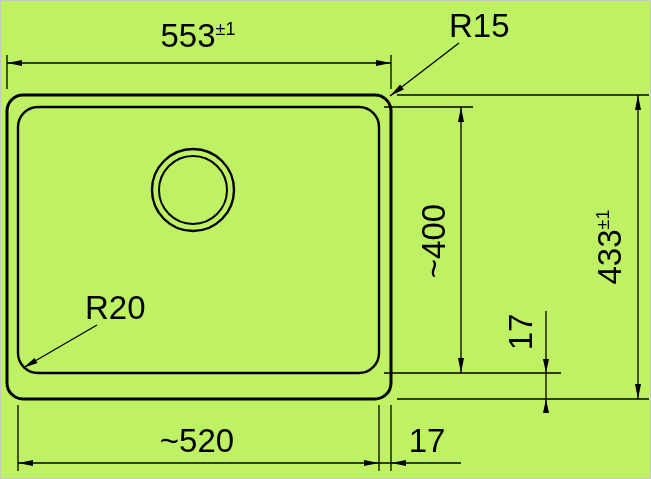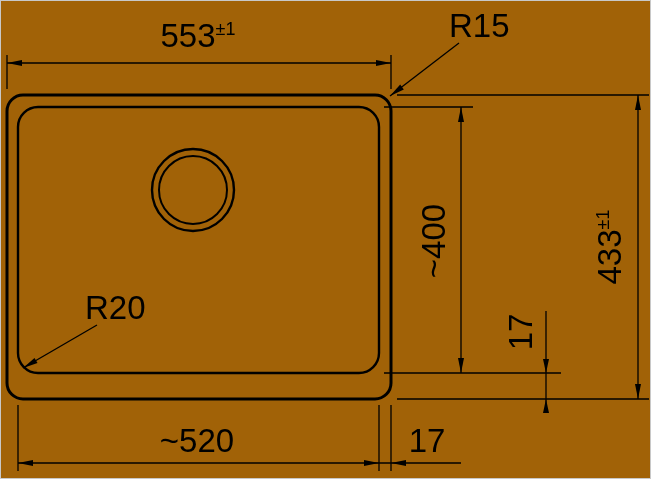--- a/index.html
+++ b/index.html
@@ -4,21 +4,21 @@
 <style>
   html, body {
     margin: 0;
     padding: 0;
     background: #ffffff;
   }
   .stage {
     position: relative;
     width: 651px;
     height: 479px;
-    background: #a16207;
+    background: #bef264;
     box-sizing: border-box;
     border: 1px solid #c8c8c8;
     overflow: hidden;
   }
   svg { display: block; }
   .obj   { fill: none; stroke: #000; }
   .dim   { fill: none; stroke: #000; stroke-width: 1.3; }
   .arrow { fill: #000; stroke: none; }
   .dimtext {
     font-family: "Liberation Sans", sans-serif;

